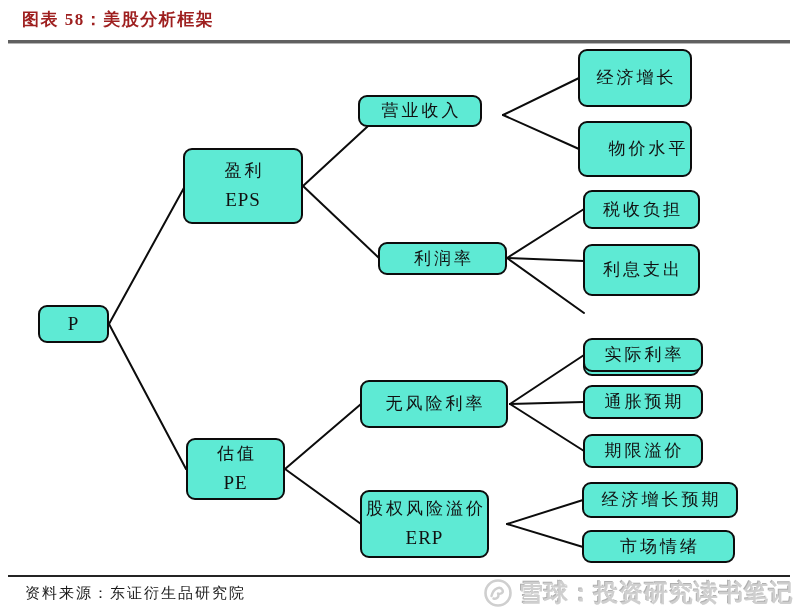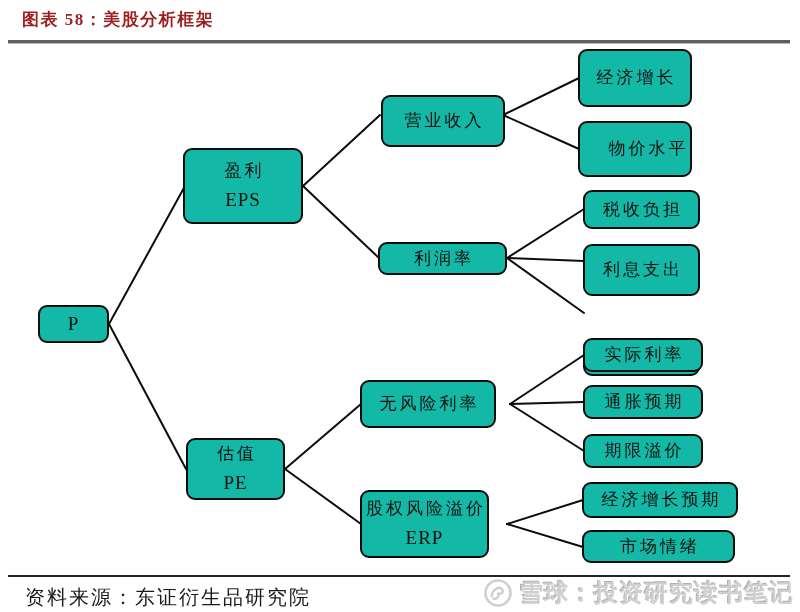--- a/index.html
+++ b/index.html
@@ -14,30 +14,30 @@
   .rule-top{
     position:absolute;left:8px;right:10px;top:40px;height:3px;
     background:#606060;border-bottom:1px solid #b5b5b5;
   }
   .rule-bottom{
     position:absolute;left:8px;right:10px;top:575px;height:2px;background:#242424;
   }
   svg.edges{position:absolute;left:0;top:0;z-index:1;}
   .node{
     position:absolute;z-index:2;box-sizing:border-box;
-    background:#14b8a6;border:2px solid #0c0c0c;border-radius:9px;
+    background:#5eead4;border:2px solid #0c0c0c;border-radius:9px;
     display:flex;flex-direction:column;align-items:center;justify-content:center;
     font-size:17px;color:#111;letter-spacing:3px;text-indent:3px;line-height:1.15;
   }
   .node .latin{letter-spacing:1px;text-indent:0;font-size:19px;}
   .node .l2{margin-top:9px;}
   .node-p{font-size:20px;letter-spacing:0;text-indent:0;}
   .source-note{
     position:absolute;left:25px;top:584px;
-    font-size:20px;color:#1a1a1a;letter-spacing:2px;
+    font-size:15px;color:#1a1a1a;letter-spacing:2px;
   }
   .watermark{
     position:absolute;left:483px;top:577px;z-index:3;
     display:flex;align-items:center;gap:6px;
     color:#cfcfcf;
     text-shadow:1px 1px 0 #ffffff,-1px -1px 0 #b0b0b0;
     font-family:"Liberation Sans",sans-serif;
   }
   .watermark .wm-text{font-size:24px;font-weight:bold;letter-spacing:1px;}
   .wm-logo{flex:0 0 auto;display:block;}
@@ -78,29 +78,29 @@
   <div class="node" style="left:183px;top:148px;width:120px;height:76px;">
     <span>盈利</span>
     <span class="latin l2">EPS</span>
   </div>
 
   <div class="node" style="left:186px;top:438px;width:99px;height:62px;">
     <span>估值</span>
     <span class="latin l2">PE</span>
   </div>
 
-  <div class="node" style="left:381px;top:95px;width:124px;height:52px;">
+  <div class="node" style="left:358px;top:95px;width:124px;height:32px;">
     <span>营业收入</span>
   </div>
 
   <div class="node" style="left:378px;top:242px;width:129px;height:33px;">
     <span>利润率</span>
   </div>
 
-  <div class="node" style="left:360px;top:380px;width:136px;height:48px;">
+  <div class="node" style="left:360px;top:380px;width:148px;height:48px;">
     <span>无风险利率</span>
   </div>
 
   <div class="node" style="left:360px;top:490px;width:129px;height:68px;">
     <span>股权风险溢价</span>
     <span class="latin l2">ERP</span>
   </div>
 
   <div class="node" style="left:578px;top:49px;width:114px;height:58px;">
     <span>经济增长</span>

